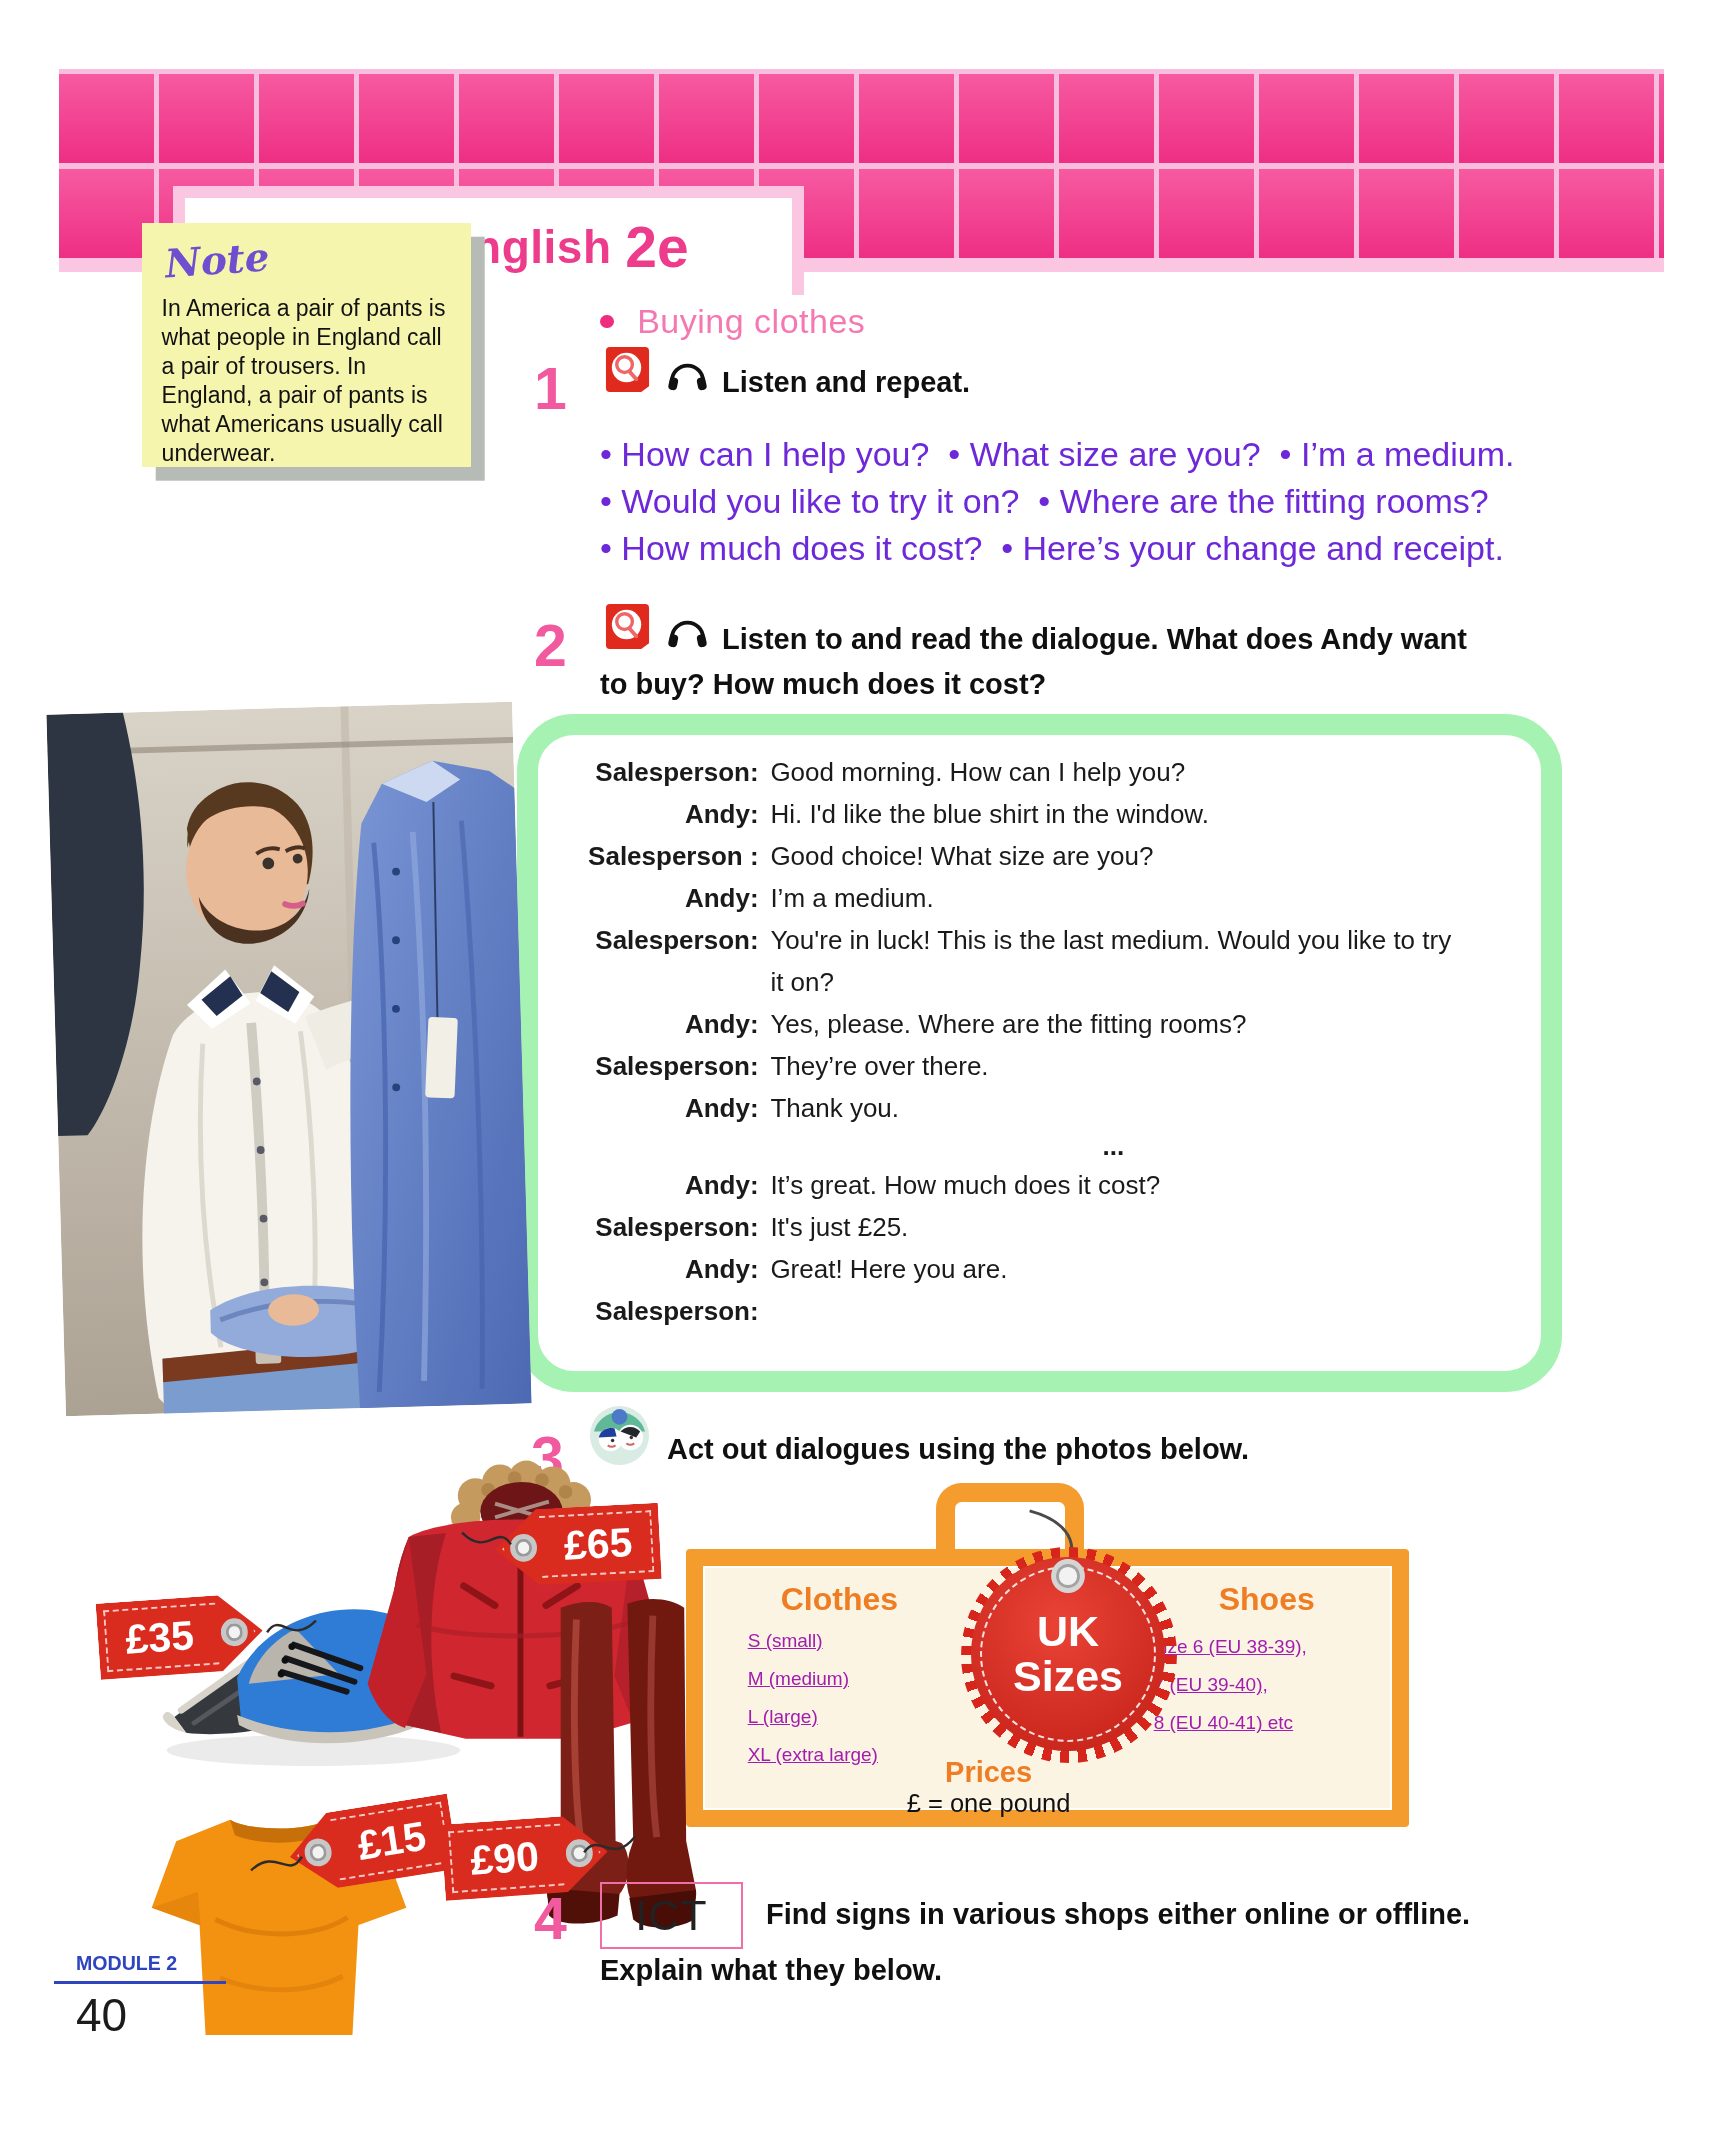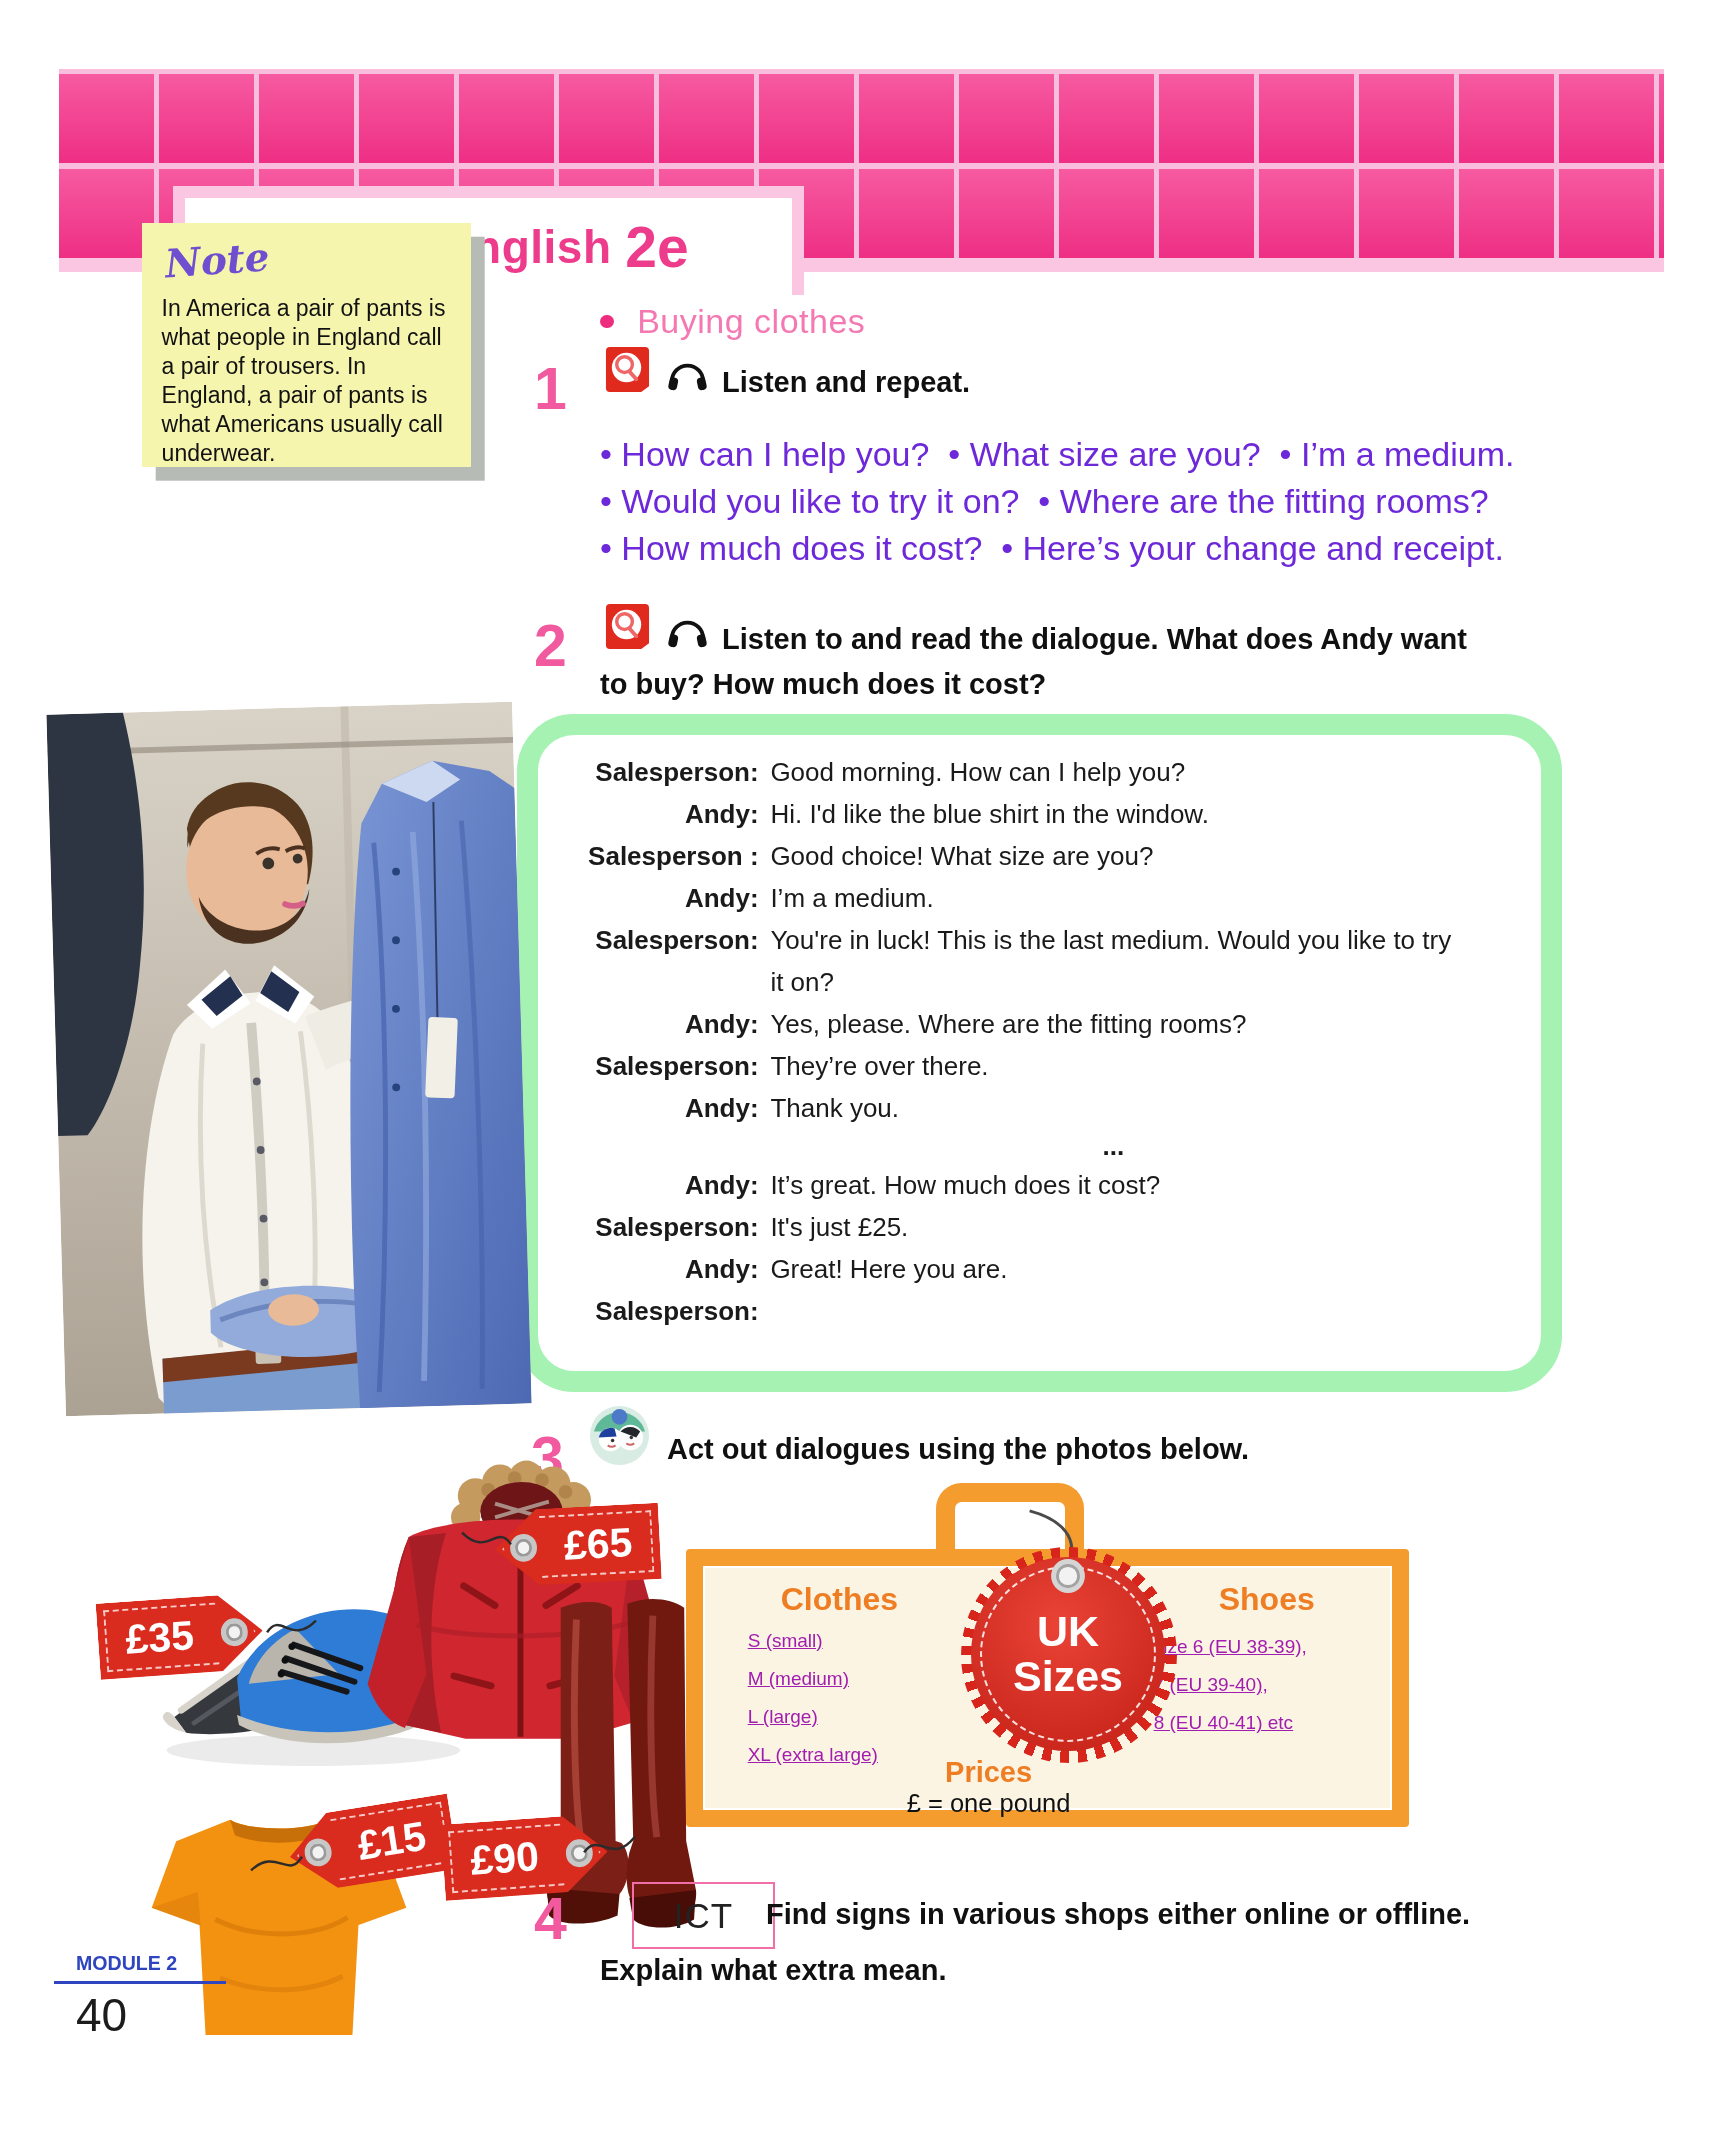--- a/index.html
+++ b/index.html
@@ -87,22 +87,22 @@
     background:repeating-conic-gradient(#d8251b 0deg 5deg, rgba(0,0,0,0) 5deg 10deg);}
   .badge{left:971px;top:1557px;width:194px;height:194px;border-radius:50%;z-index:4;
     background:radial-gradient(circle at 45% 35%, #ea4336, #c01e15);
     display:flex;flex-direction:column;align-items:center;justify-content:center;}
   .badge::before{content:"";position:absolute;inset:8.8px;border:2.9px dashed rgba(255,255,255,.85);border-radius:50%;}
   .badge-line{color:#fff;font-weight:800;font-size:43px;line-height:1.05;}
   .badge-grommet{left:1056px;top:1564px;width:23.5px;height:23.5px;border-radius:50%;background:#f2f2f2;
     box-shadow:0 0 0 4.9px #d5d5d5, inset 0 0 0 2.9px #a3a3a3;z-index:5;}
 
   
-  .ict-box{left:632px;top:1882px;width:139px;height:63px;border:2.9px solid #f06fa8;
-    display:flex;align-items:center;justify-content:center;font-size:35px;font-weight:400;
+  .ict-box{left:600px;top:1882px;width:139px;height:63px;border:2.9px solid #f06fa8;
+    display:flex;align-items:center;justify-content:center;font-size:43px;font-weight:400;
     letter-spacing:1px;color:#222;}
   .module{left:76px;top:1952px;font-size:19.6px;font-weight:800;color:#2f45c0;}
   .module-line{left:54px;top:1981px;width:172px;height:2.9px;background:#2f45c0;}
   .page-num{left:76px;top:1988px;font-size:46px;color:#1c1c1c;}
 </style>
 </head>
 <body>
 
 <div class="page">
 
@@ -372,20 +372,20 @@
   <div class="abs badge-burst"></div>
   <div class="abs badge">
     <span class="badge-line">UK</span>
     <span class="badge-line">Sizes</span>
   </div>
   <div class="abs badge-grommet"></div>
 
   <div class="abs ex-num" style="left:534px;top:1890px;">4</div>
   <div class="abs ict-box">ICT</div>
   <div class="abs instr" style="left:766px;top:1898px;">Find signs in various shops either online or offline.</div>
-  <div class="abs instr" style="left:600px;top:1954px;">Explain what extra mean.</div>
+  <div class="abs instr" style="left:600px;top:1954px;">Explain what they below.</div>
 
   <div class="abs module">MODULE 2</div>
   <div class="abs module-line"></div>
   <div class="abs page-num">40</div>
 
 </div>
 
 
 </body></html>

